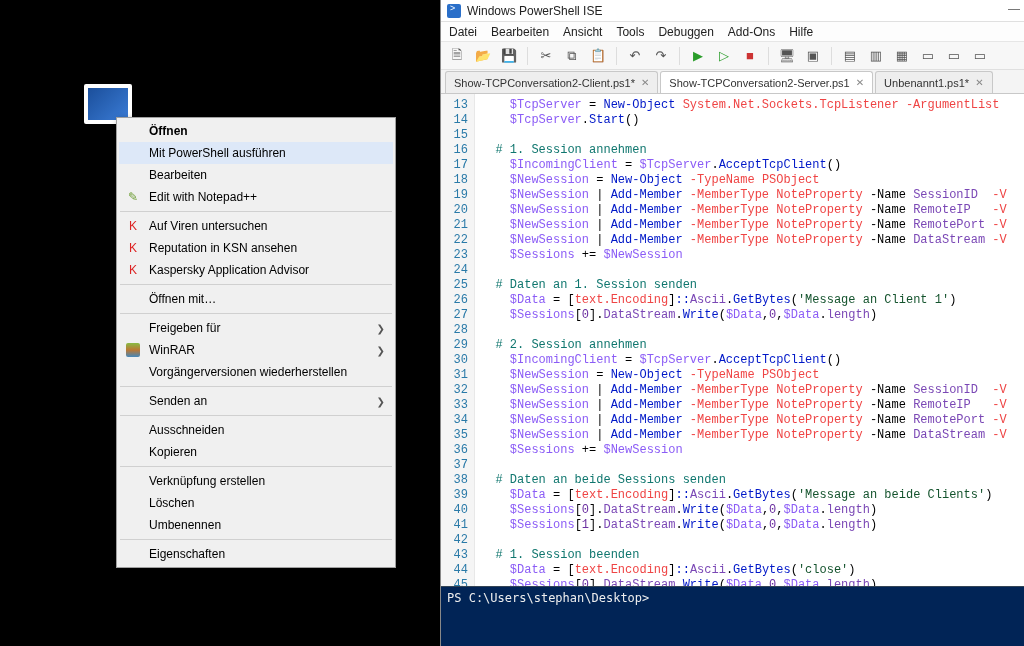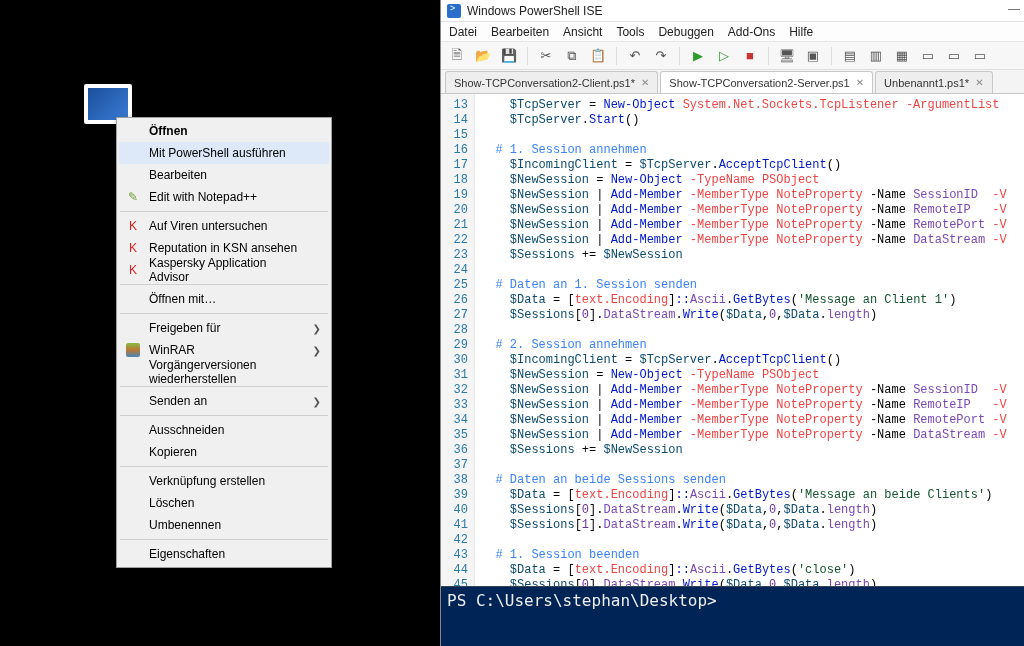--- a/index.html
+++ b/index.html
@@ -5,21 +5,21 @@
   * { margin: 0; padding: 0; box-sizing: border-box; }
   body { font-family: "Segoe UI", Tahoma, sans-serif; font-size: 12px; background: #000; width: 1024px; height: 646px; overflow: hidden; position: relative; }
 
   
   .desktop-icon { position: absolute; top: 84px; left: 78px; width: 60px; text-align: right; color: #fff; }
   .desktop-icon .thumb { width: 48px; height: 40px; background: #fff; margin: 0 auto 2px; border-radius: 2px; position: relative; overflow: hidden;}
   .desktop-icon .thumb::after { content:""; position:absolute; inset:4px; background: linear-gradient(135deg,#1b4f9b,#3a7bd5); }
   .desktop-icon .label { font-size:11px; text-shadow: 0 0 2px #000; }
 
   
-  .ctx { position: absolute; top: 117px; left: 116px; width: 216px; background:#f0f0f0; border:1px solid #a0a0a0; box-shadow: 2px 2px 6px rgba(0,0,0,.4); padding: 2px 2px; }
+  .ctx { position: absolute; top: 117px; left: 116px; width: 280px; background:#f0f0f0; border:1px solid #a0a0a0; box-shadow: 2px 2px 6px rgba(0,0,0,.4); padding: 2px 2px; }
   .ctx .row { display:flex; align-items:center; height: 22px; padding: 0 20px 0 30px; color:#000; position:relative; cursor:default; }
   .ctx .row.bold { font-weight:600; }
   .ctx .row.hover { background:#dde8f8; }
   .ctx .row .arrow { position:absolute; right:8px; font-size:10px; color:#555;}
   .ctx .sep { height:1px; background:#d0d0d0; margin:3px 1px; }
   .ctx .ico { position:absolute; left:6px; width:16px; height:16px; display:inline-flex; align-items:center; justify-content:center; font-size:12px;}
   .ico-npp { color:#6a9b2f; }
   .ico-kas { color:#d22; }
   .ico-rar { background: linear-gradient(#8b4,#b73,#48b); width:14px; height:14px; border-radius:2px;}
 
@@ -38,29 +38,29 @@
 
   .tabs { height:24px; display:flex; align-items:flex-end; background:#f4f4f4; border-bottom:1px solid #c8c8c8; padding-left:4px;}
   .tab { height:22px; padding:0 8px 0; background:#eee; border:1px solid #c8c8c8; border-bottom:none; margin-right:2px; display:flex; align-items:center; gap:6px; font-size:11px; color:#333; border-radius:3px 3px 0 0;}
   .tab.active { background:#fff; font-weight:400;}
   .tab .x{color:#888; font-size:10px;}
 
   .editor { flex:1; display:flex; background:#fff; overflow:hidden; font-family: Consolas, "Courier New", monospace; font-size:12px; line-height:15px;}
   .gutter { width:34px; background:#f5f5f5; border-right:1px solid #e8e8e8; text-align:right; padding:4px 6px 0 0; color:#2a7aa8;}
   .code { flex:1; padding:4px 6px 0; white-space:pre; color:#000; overflow:hidden;}
 
-  .c-var{color:#0c4a6e;} 
+  .c-var{color:#8b5cf6;} 
   .c-cmd{color:#0018c8;} 
   .c-type{color:#ef4444;} 
   .c-prop{color:#7a47b5;}
-  .c-comment{color:#3b82f6;}
+  .c-comment{color:#0f766e;}
   .c-str{color:#14532d;}
   .c-num{color:#6b2fa0;}
 
-  .console { height:56px; background:#012456; color:#eee; font-family: Consolas, monospace; font-size:16px; padding:4px 6px; border-top:1px solid #345;}
+  .console { height:56px; background:#012456; color:#eee; font-family: Consolas, monospace; font-size:12px; padding:4px 6px; border-top:1px solid #345;}
   .statusbar{height:4px;background:#012456;}
 </style>
 </head>
 <body>
 
 <div class="desktop-icon">
   <div class="thumb"></div>
   <div class="label">Cli</div>
 </div>
 

